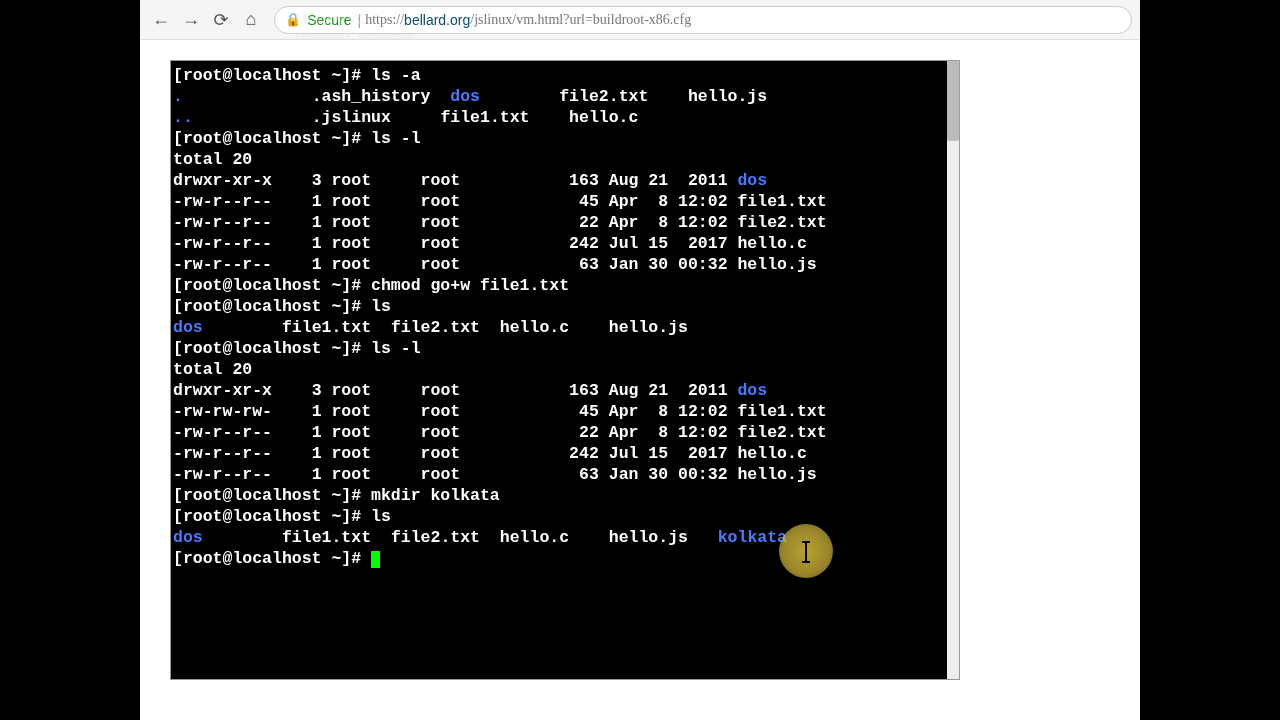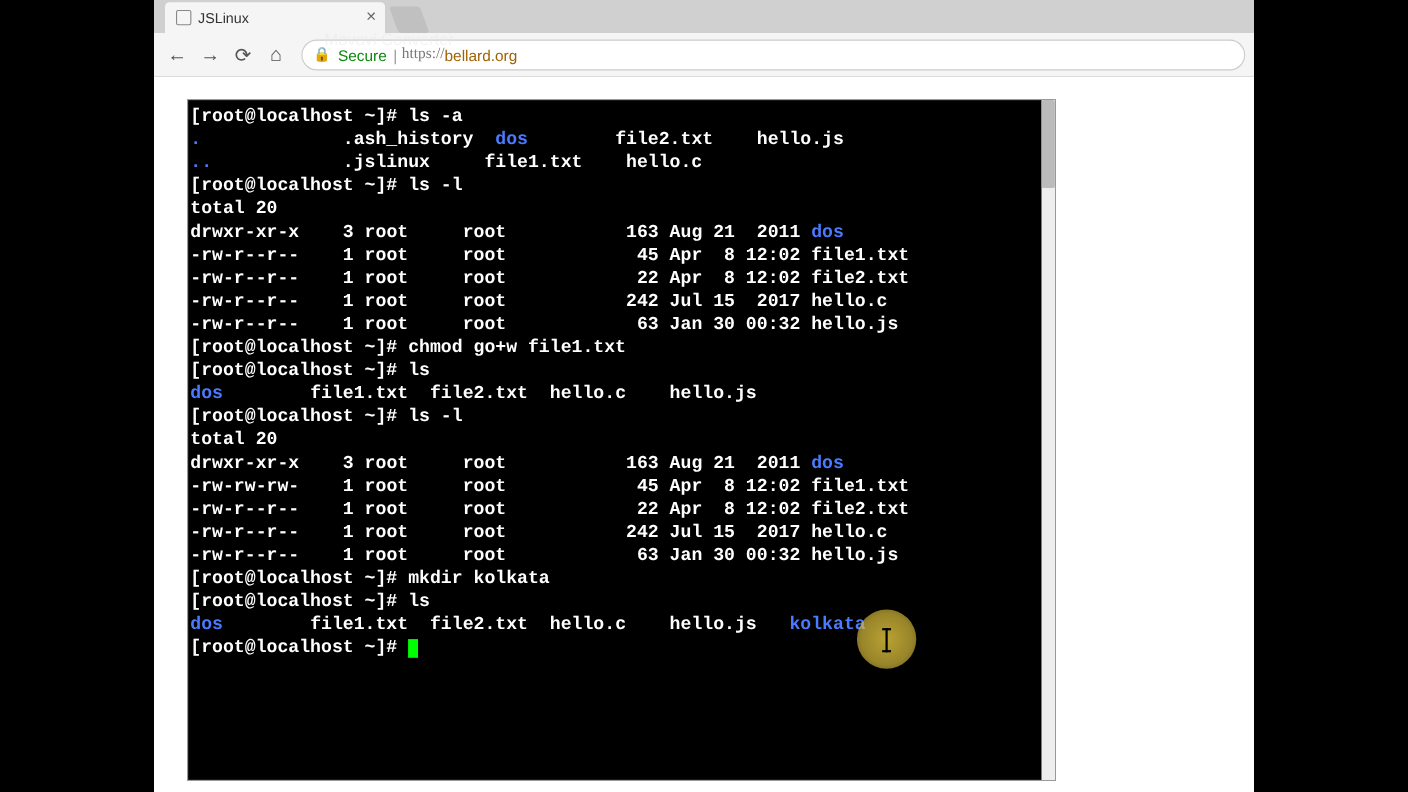--- a/index.html
+++ b/index.html
@@ -97,21 +97,21 @@
     color: #0a8a0a;
     margin-right: 6px;
     font-size: 13px;
   }
   .secure-text {
     color: #0a8a0a;
     margin-right: 2px;
     font-size: 14px;
   }
   .url-sep { color: #999; margin: 0 4px; }
-  .url-domain { color: #a16207; }
+  .url-domain { color: #0c4a6e; }
   .url-path { color: #777; font-family: Liberation Serif, serif; }
   .content-area {
     background: #fff;
     padding: 20px 30px;
     height: calc(100% - 70px);
     position: relative;
   }
   .terminal-wrap {
     display: flex;
     width: 790px;
@@ -212,40 +212,33 @@
 
 <div class="black-side black-left"></div>
 <div class="black-side black-right"></div>
 
 <div class="browser-window">
   <div class="video-overlay">
     <div>Movavi VC</div>
     <div>Movavi Converter</div>
   </div>
 
-  <div class="tab-bar">
-    <div class="tab">
-      <span class="tab-icon"></span>
-      <span>JSLinux</span>
-      <span class="tab-close">×</span>
-    </div>
-    <div class="new-tab"></div>
-  </div>
 
   <div class="toolbar">
     <div class="nav-btn">←</div>
     <div class="nav-btn">→</div>
     <div class="nav-btn">⟳</div>
     <div class="nav-btn">⌂</div>
     <div class="url-bar">
       <span class="lock-icon">🔒</span>
       <span class="secure-text">Secure</span>
       <span class="url-sep">|</span>
       <span class="url-path"><span>https</span>://</span>
         <span class="url-domain">bellard.org</span>
+        <span class="url-path">/jslinux/vm.html?url=buildroot-x86.cfg</span>
     </div>
   </div>
 
   <div class="content-area">
     <div class="terminal-wrap">
       <div class="terminal"><span>[root@localhost ~]#</span> <span>ls -a</span>
 <span class="dir">.</span>             <span>.ash_history</span>  <span class="dir">dos</span>        <span>file2.txt</span>    <span>hello.js</span>
 <span class="dir">..</span>            <span>.jslinux</span>     <span>file1.txt</span>    <span>hello.c</span>
 <span>[root@localhost ~]#</span> <span>ls -l</span>
 <span>total 20</span>

